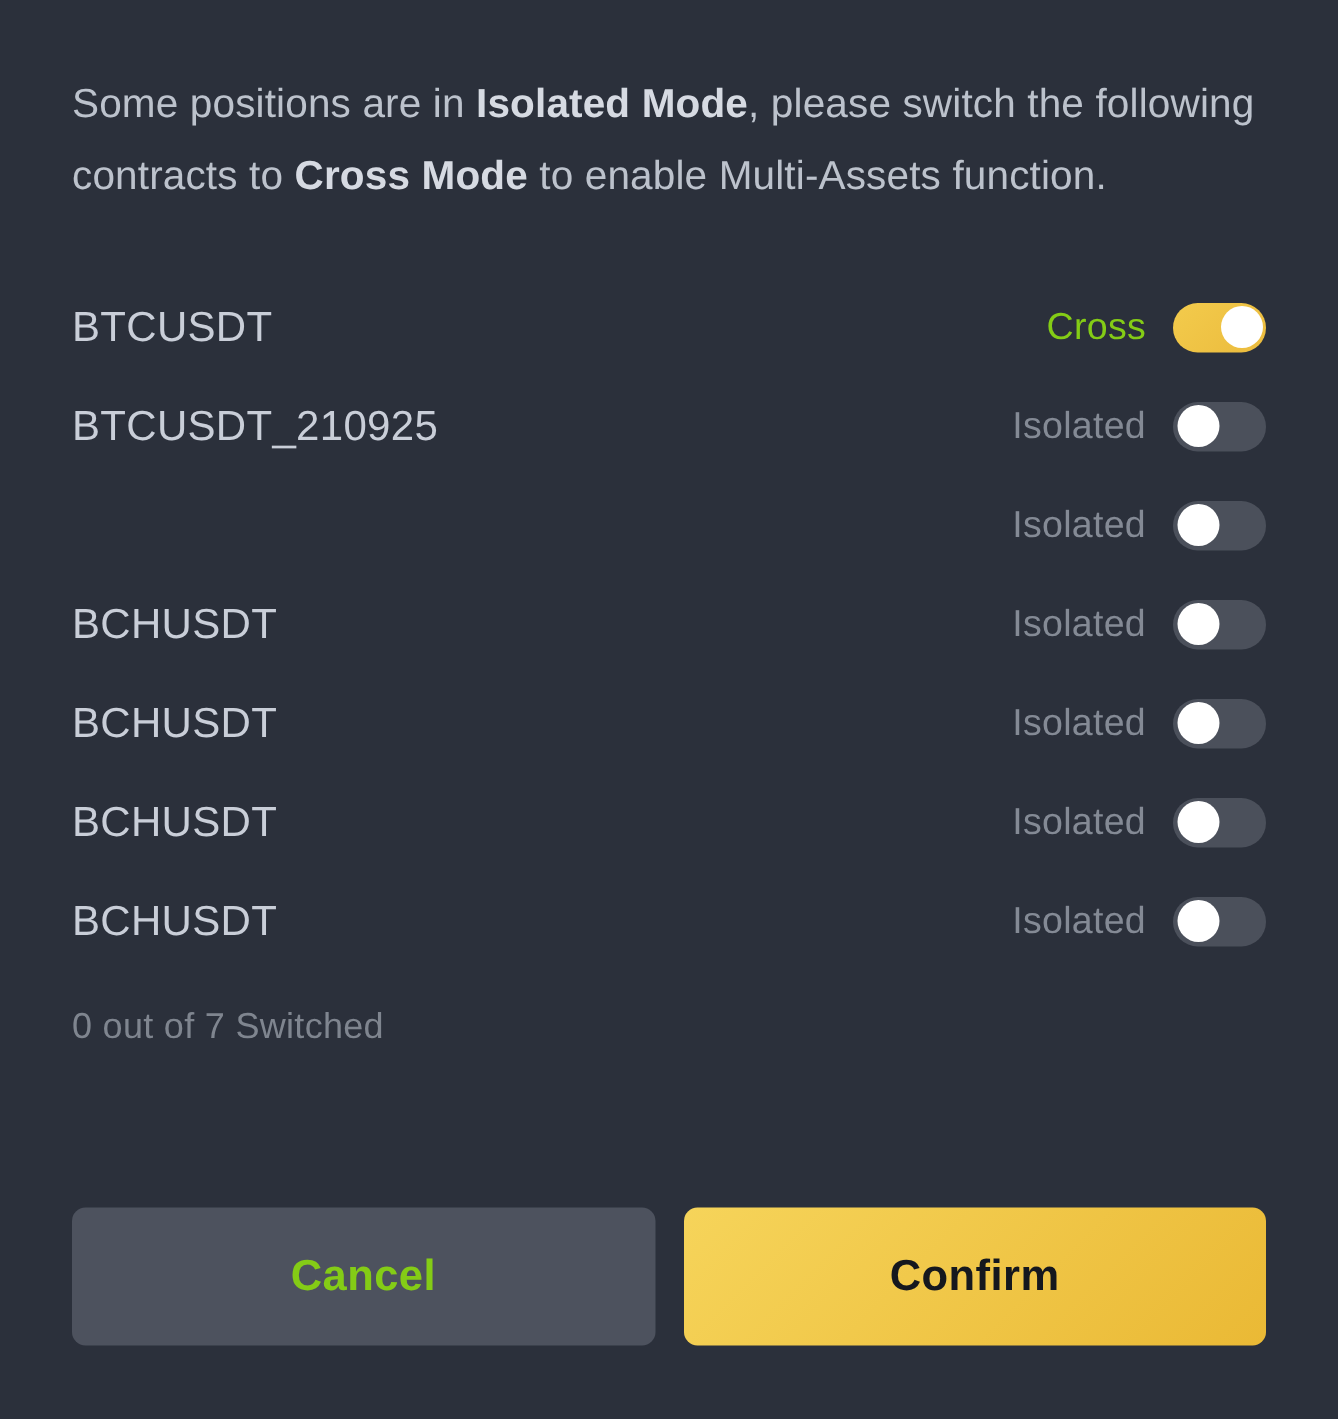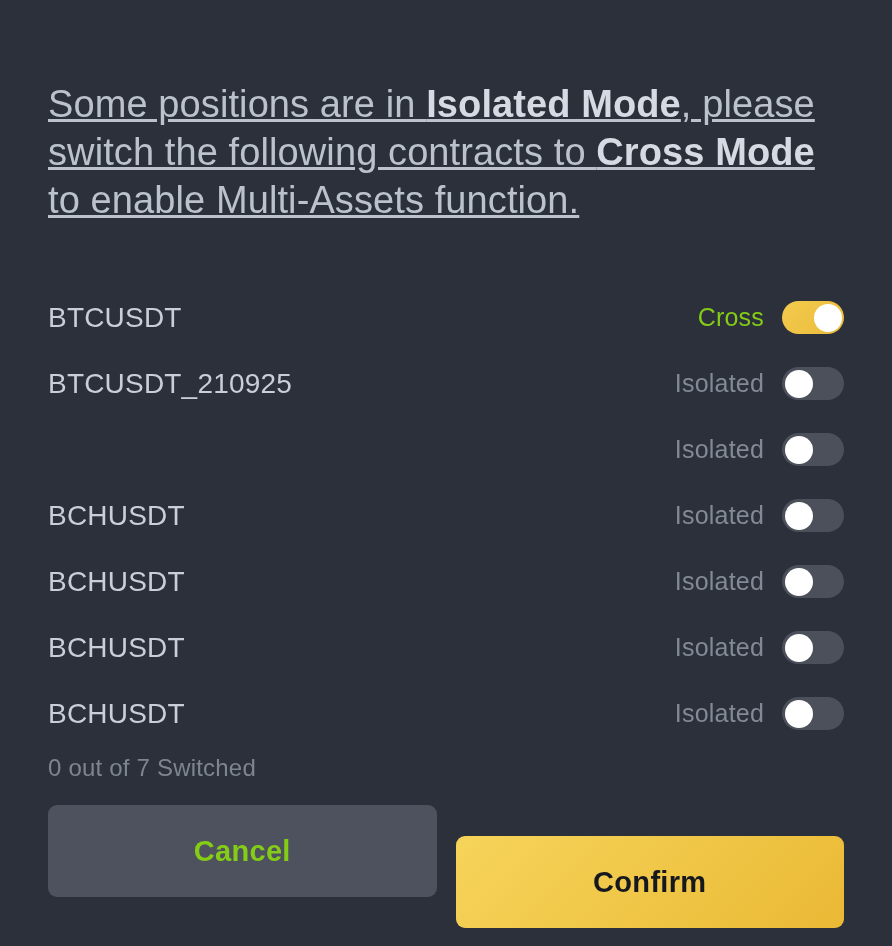--- a/index.html
+++ b/index.html
@@ -20,40 +20,39 @@
     width: 892px;
     height: 946px;
     background: #2b303b;
     box-sizing: border-box;
     padding: 0 48px;
   }
 
   
   .message {
     margin: 0;
-    padding-top: 80px;
-    font-size: 38px;
+    padding-top: 45px;
+    font-size: 27px;
     line-height: 48px;
     color: #bcc2cc;
     letter-spacing: 0.1px;
     max-width: 800px;
-    text-decoration: underline;
   }
   .message b {
     font-weight: 700;
     color: #d6dae2;
   }
 
   
   .contract-list {
     margin-top: 44px;
   }
   .contract-row {
     display: flex;
-    align-items: flex-end;
+    align-items: center;
     height: 66px;
     gap: 36px;
   }
   .contract-name {
     font-size: 28px;
     color: #c9ced8;
     letter-spacing: 0.2px;
     white-space: nowrap;
   }
   .row-right {
@@ -126,21 +125,20 @@
     cursor: pointer;
     padding: 0;
   }
   .btn-cancel {
     background: #4d525e;
     color: #84cc16;
   }
   .btn-confirm {
     background: linear-gradient(135deg, #f6d45a 0%, #eab935 100%);
     color: #15181e;
-    margin-top: 31px;
   }
 </style>
 </head>
 <body>
 
 <div class="dialog">
 
   <p class="message"><span>Some positions are in </span><b>Isolated Mode</b><span>, please switch the following contracts to </span><b>Cross Mode</b><span> to enable Multi-Assets function.</span></p>
 
   <div class="contract-list">

